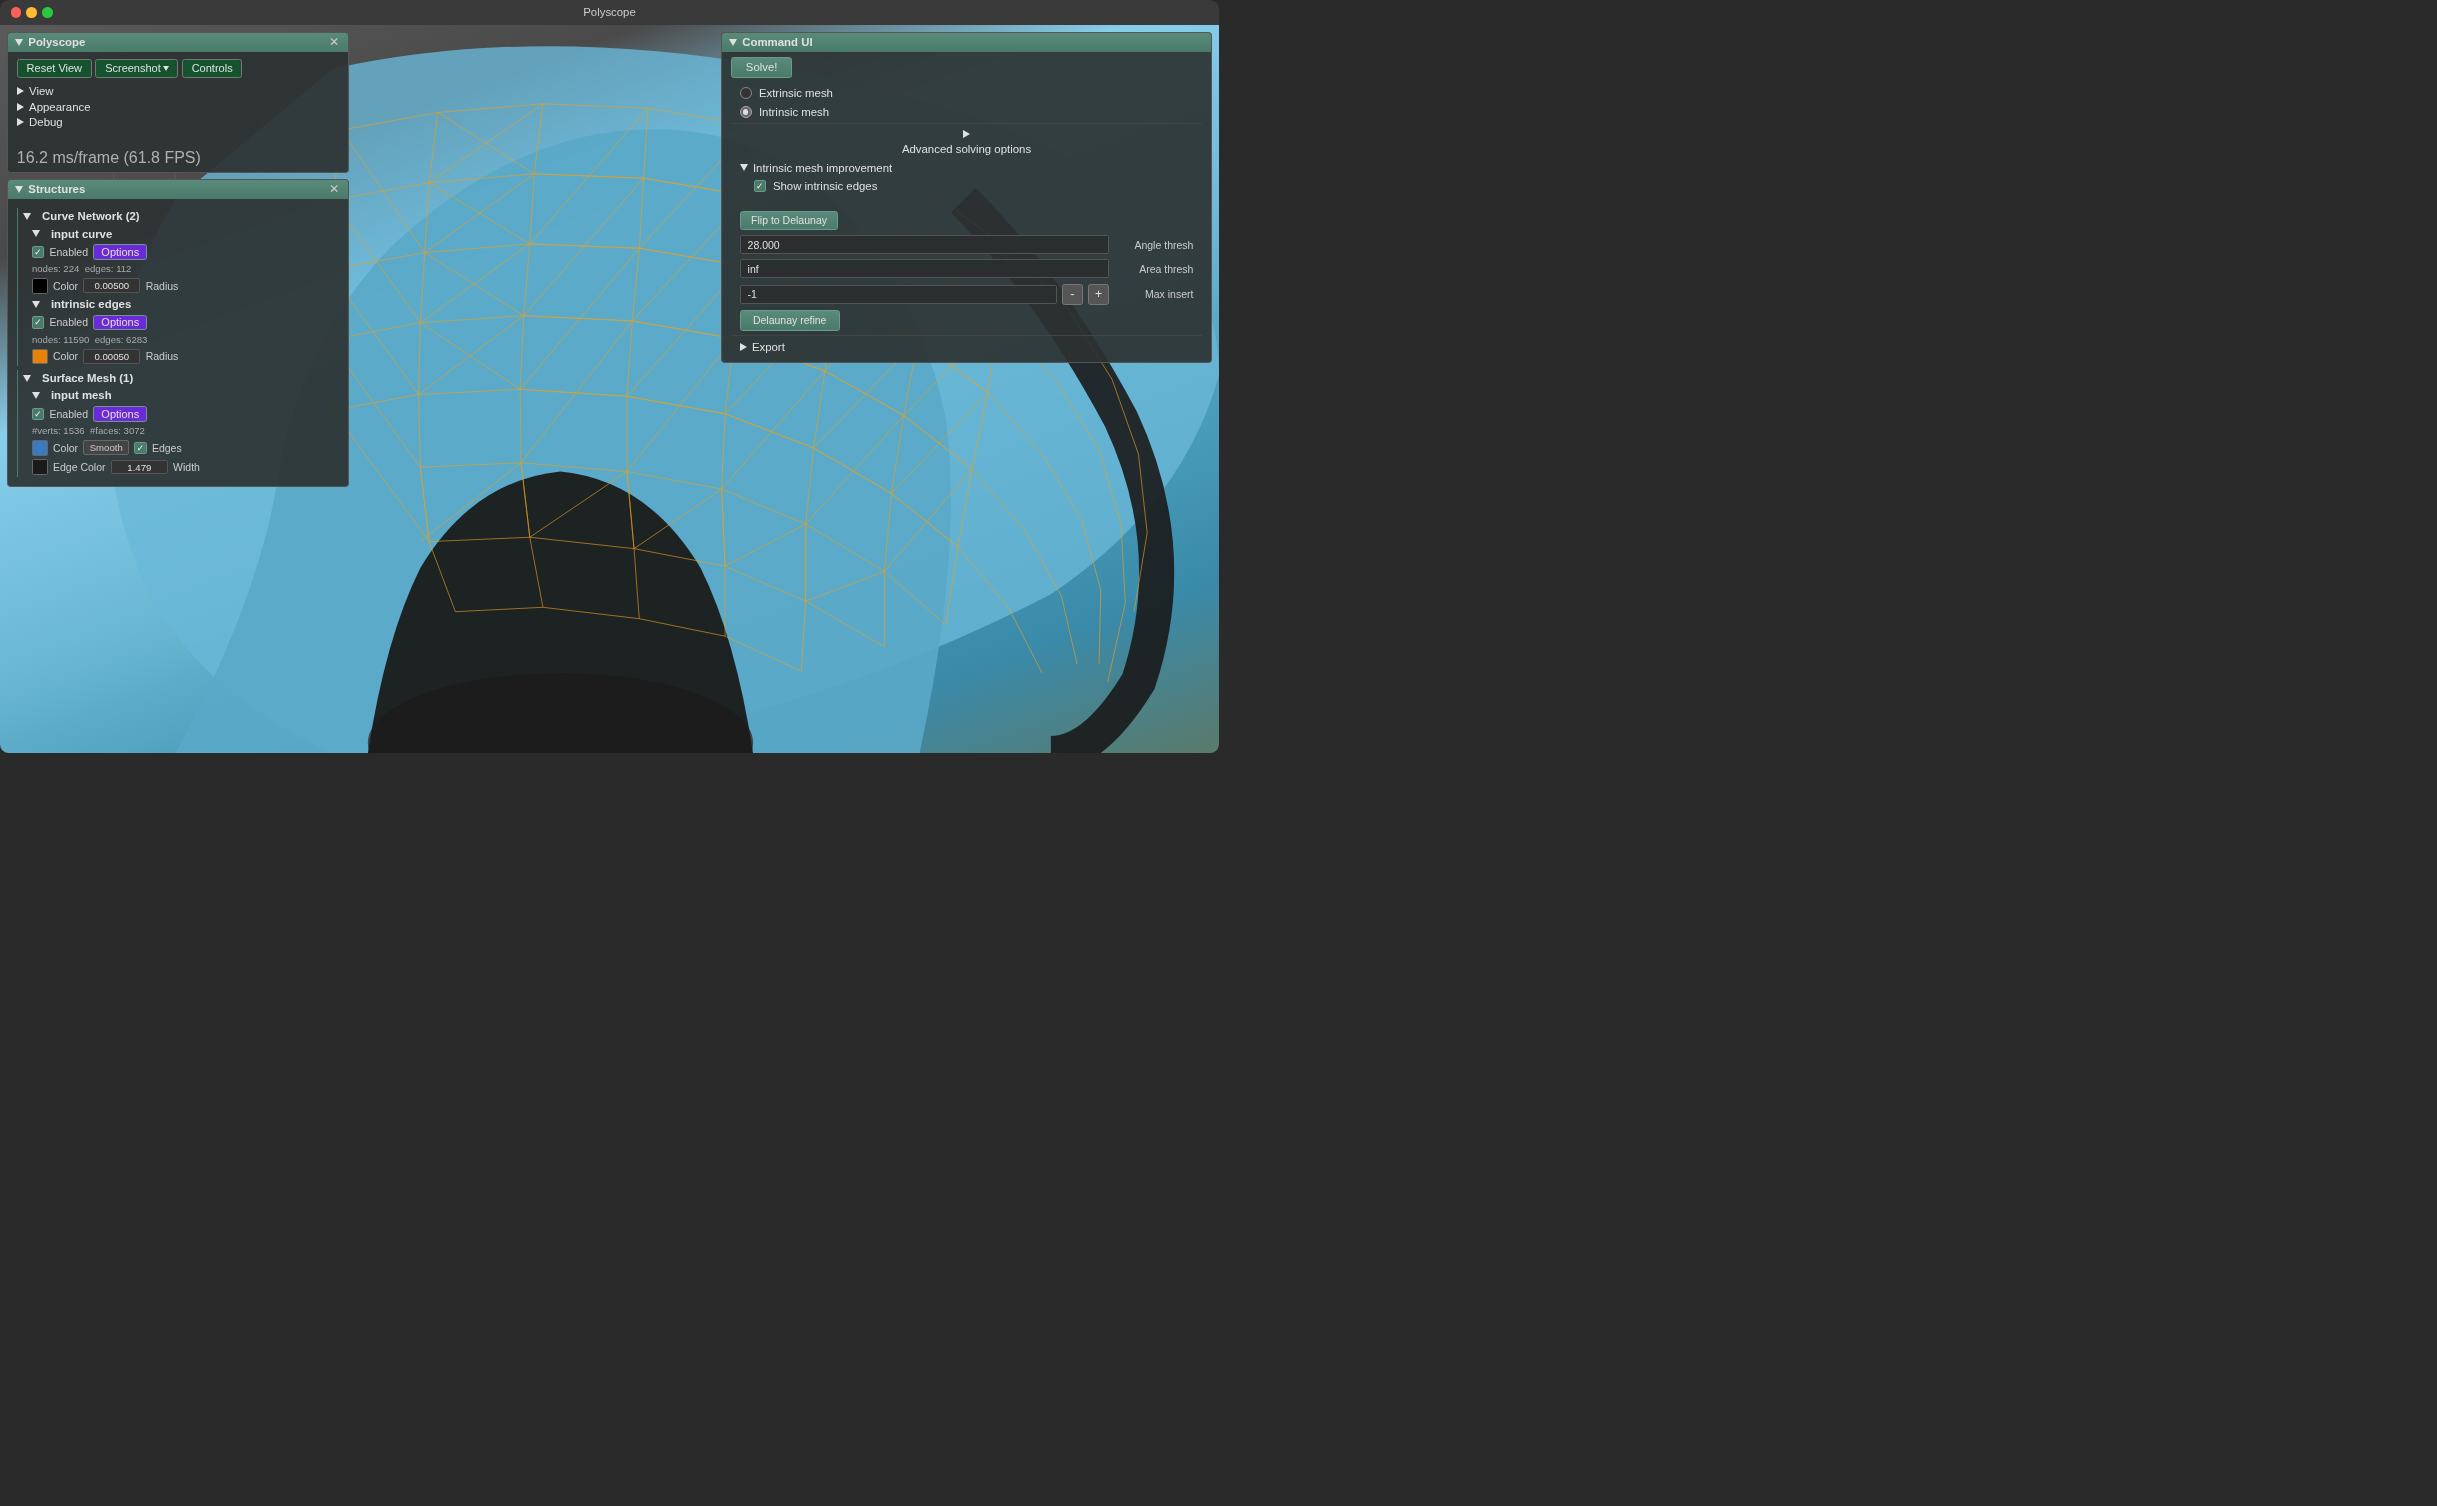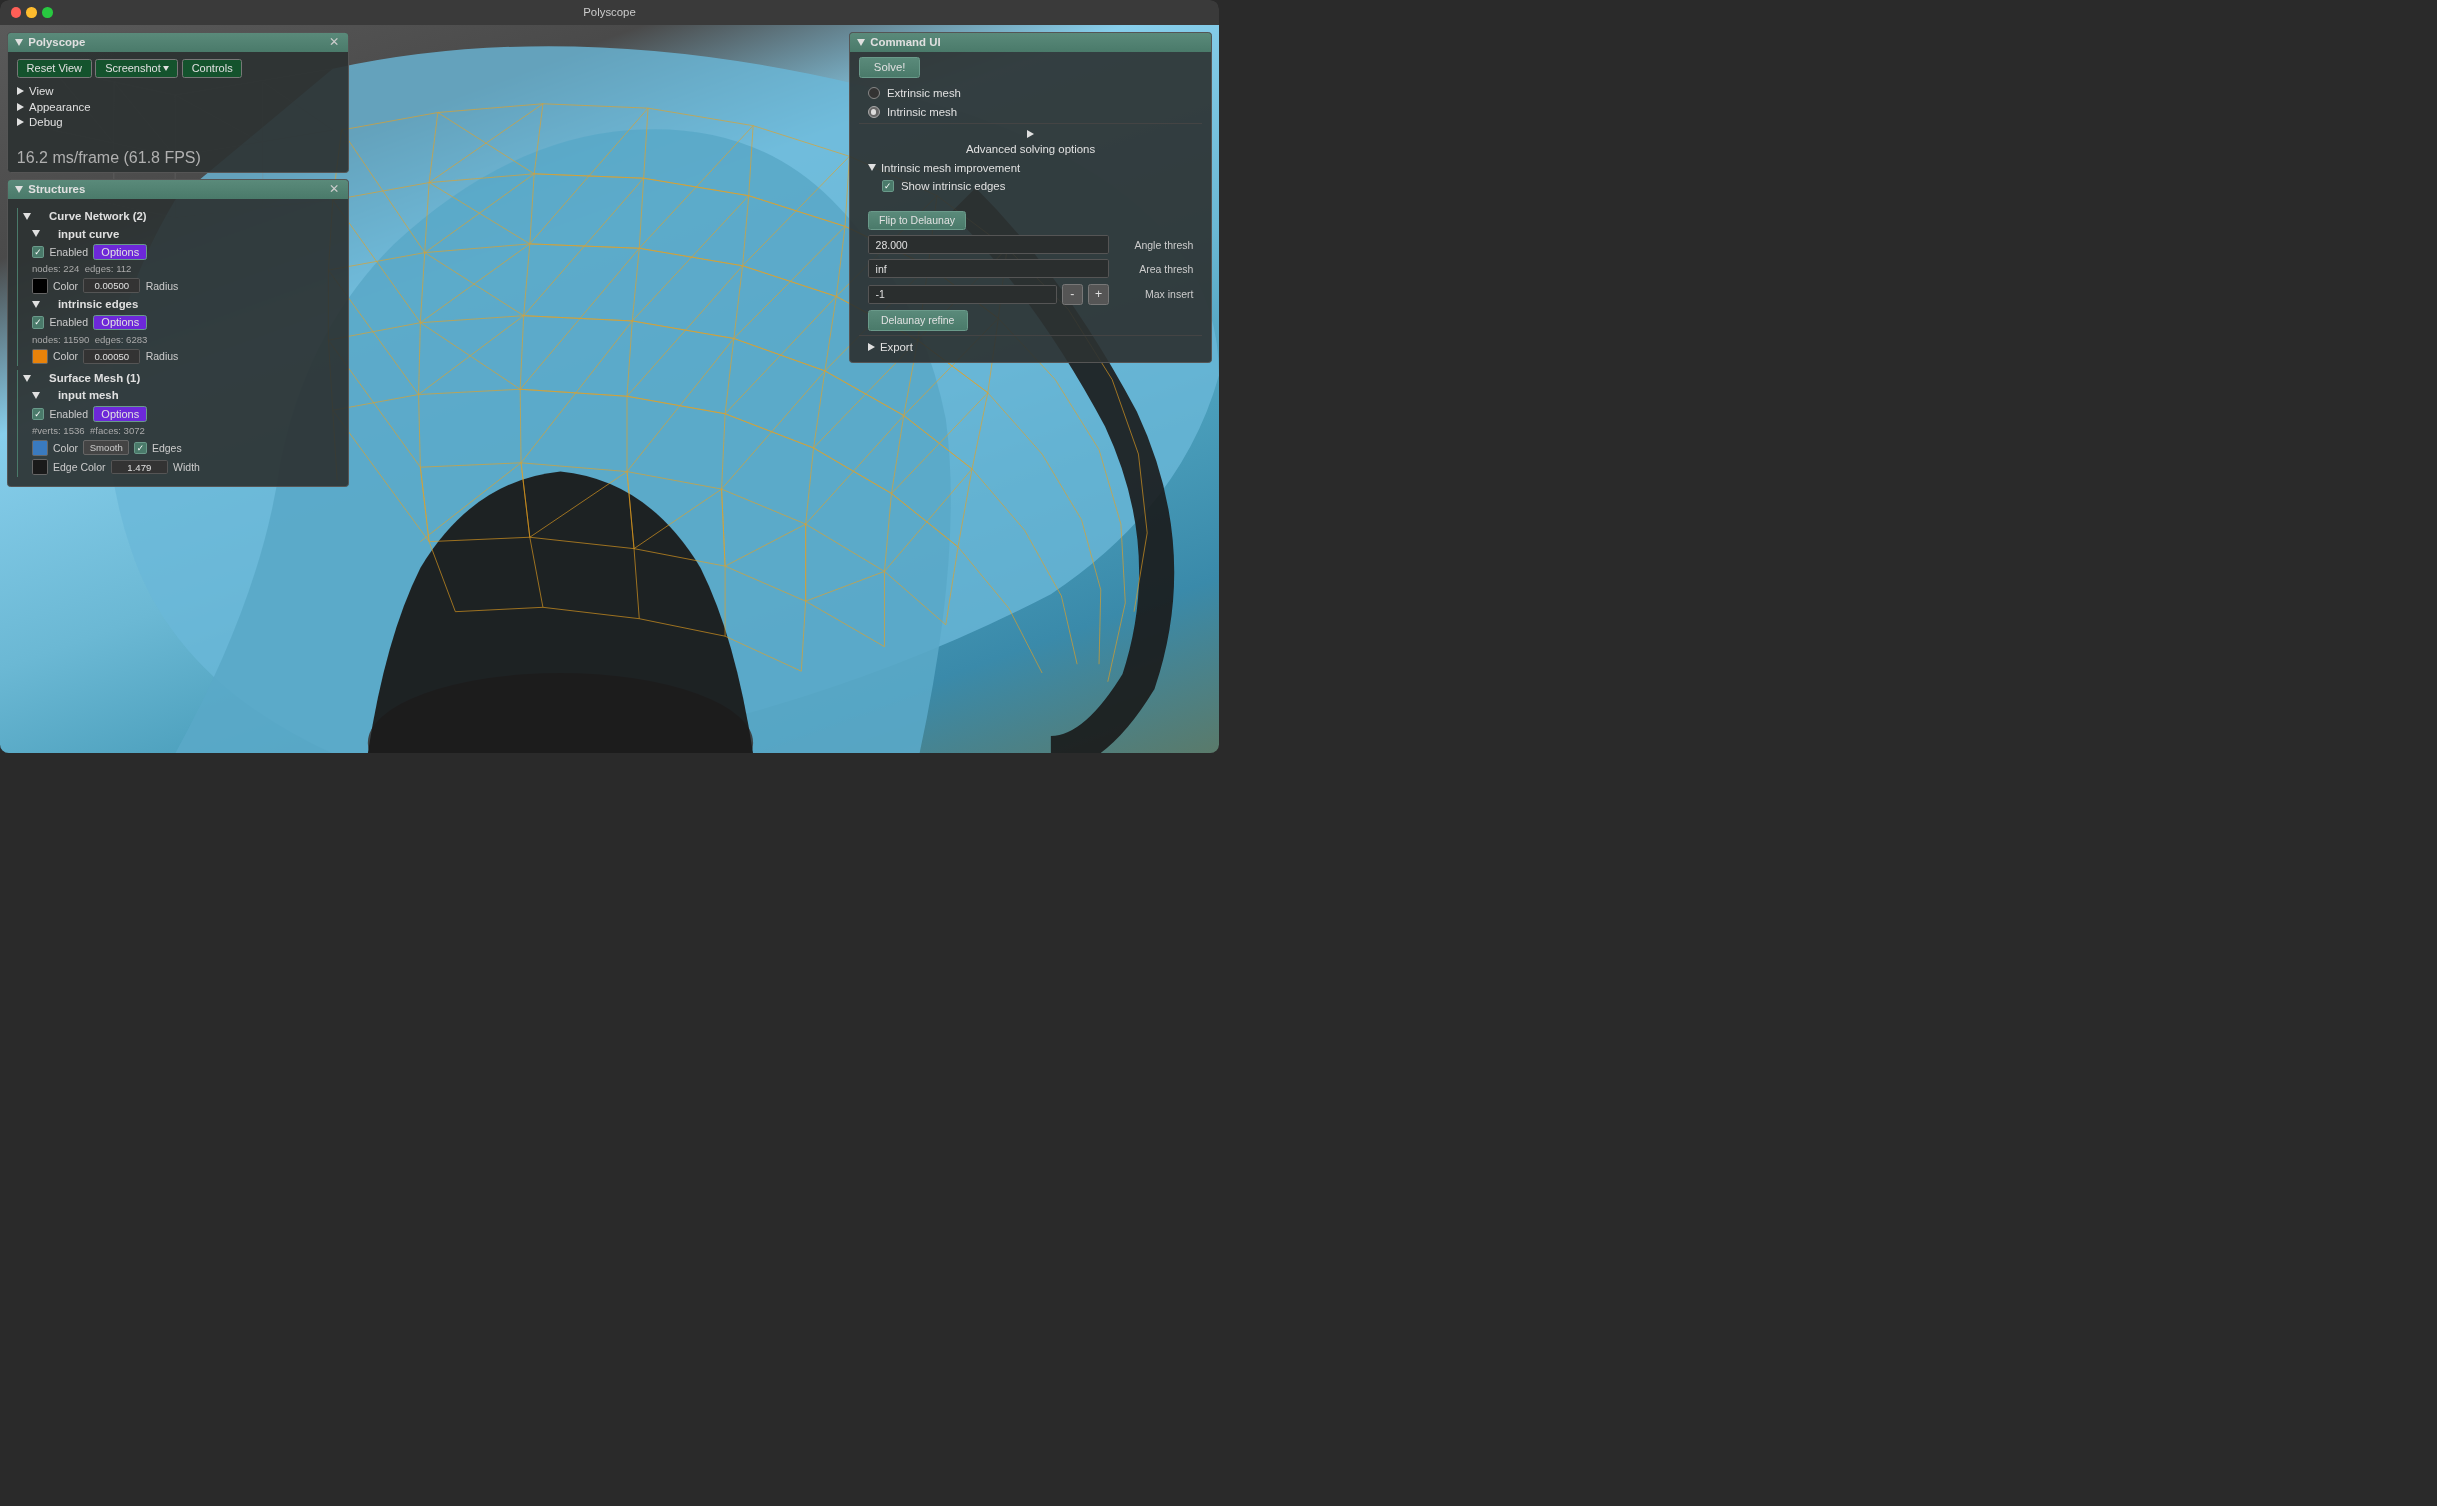--- a/index.html
+++ b/index.html
@@ -174,21 +174,21 @@
 
     
     .sub-panel {
       margin: 3.5px 0;
       border-left: 1.8px solid #4a7a6a;
       padding-left: 5.3px;
     }
     .sub-panel-header {
       display: flex;
       align-items: center;
-      gap: 18px;
+      gap: 11px;
       font-weight: 600;
       font-size: 11.4px;
       padding: 2.6px 0;
     }
     .item-row {
       display: flex;
       align-items: center;
       gap: 5.3px;
       padding: 1.8px 0;
       font-size: 10.5px;
@@ -252,21 +252,21 @@
       border-radius: 2px;
       font-size: 9.6px;
       cursor: pointer;
     }
 
     
     .right-panel {
       position: absolute;
       top: 7px;
       right: 7px;
-      width: 363px;
+      width: 491px;
       background: rgba(45, 50, 50, 0.92);
       border: 0.9px solid #555;
       border-radius: 3.5px;
     }
     .solve-btn {
       background: linear-gradient(180deg, #5a8a7a 0%, #4a7a6a 100%);
       border: 0.9px solid #6a9a8a;
       color: #e0e0e0;
       padding: 3.5px 14px;
       border-radius: 2.6px;

